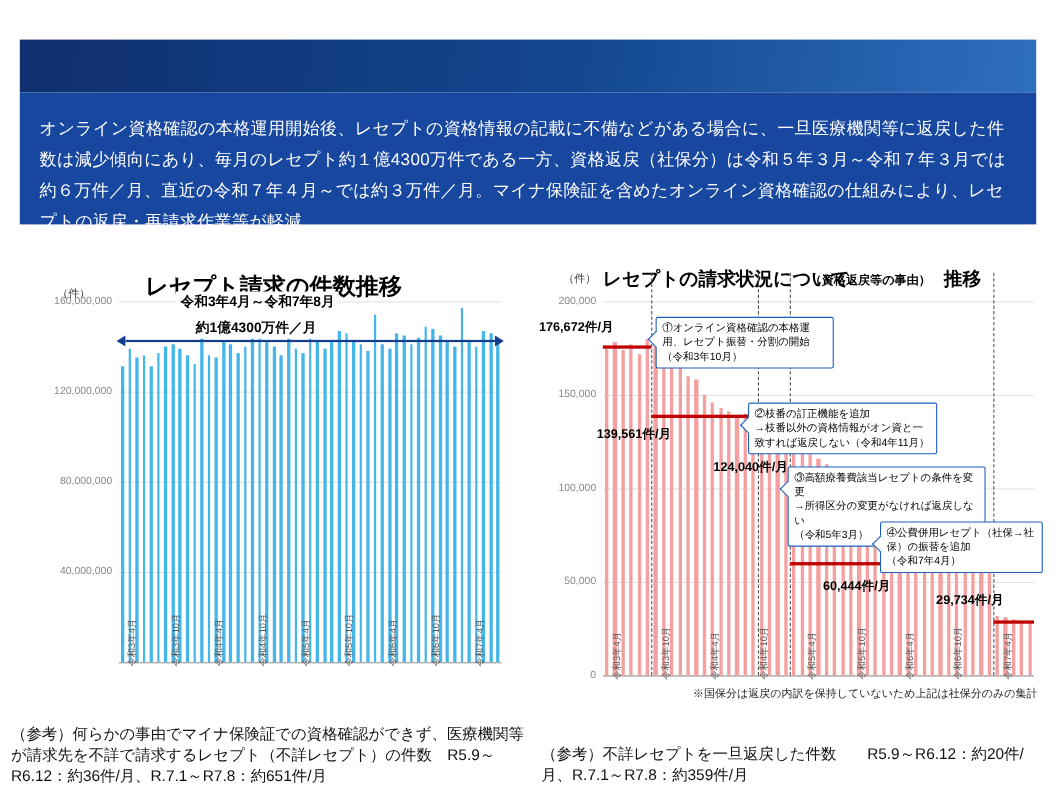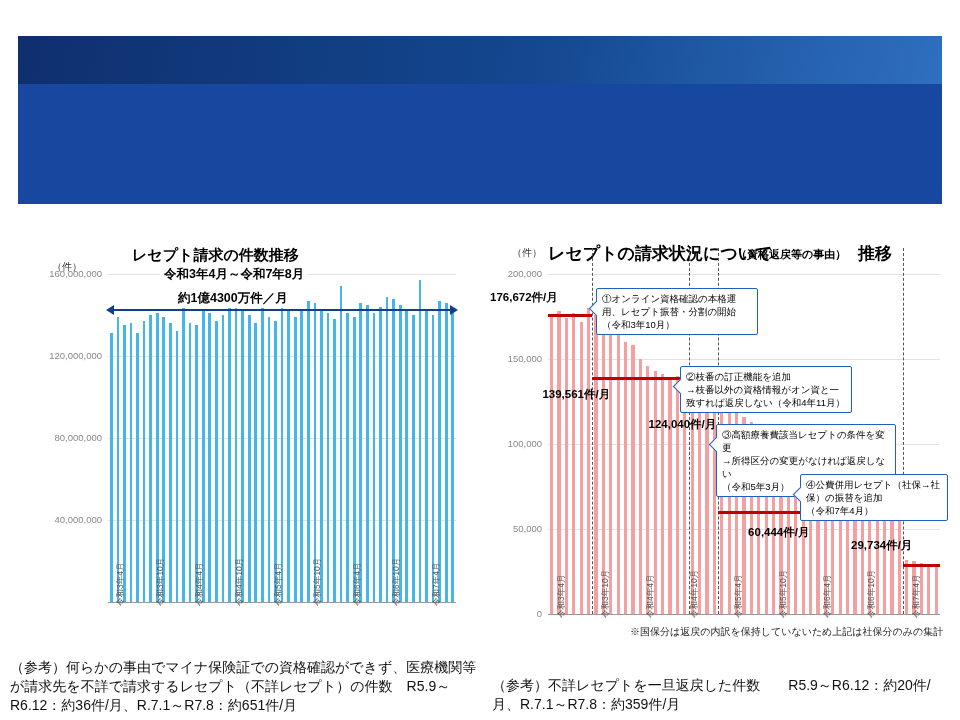--- a/index.html
+++ b/index.html
@@ -105,24 +105,25 @@
   #note-right-star{left:630px;top:622px;font-size:10px;color:#222;}
 </style>
 </head>
 <body>
 
 <div class="slide">
 
   <div class="header-bar"></div>
 
   <div class="summary-box"></div>
+  <div class="summary-text">オンライン資格確認の本格運用開始後、レセプトの資格情報の記載に不備などがある場合に、一旦医療機関等に返戻した件数は減少傾向にあり、毎月のレセプト約１億4300万件である一方、資格返戻（社保分）は令和５年３月～令和７年３月では約６万件／月、直近の令和７年４月～では約３万件／月。マイナ保険証を含めたオンライン資格確認の仕組みにより、レセプトの返戻・再請求作業等が軽減。</div>
 
 
   <div class="chart" id="left-chart">
-    <div class="chart-title" style="left:132px;top:10px;font-size:15px;">レセプト請求の件数推移</div>
+    <div class="chart-title" style="left:132px;top:10px;font-size:21px;">レセプト請求の件数推移</div>
     <div class="axis-unit" style="left:52px;top:24px;">（件）</div>
     <div id="left-plot">
         <div class="ytick-line" style="left:0px;top:0.0px;width:348px;"></div>
         <div class="ylabel" style="left:-106px;top:-6.0px;width:100px;">160,000,000</div>
         <div class="ytick-line" style="left:0px;top:82.0px;width:348px;"></div>
         <div class="ylabel" style="left:-106px;top:76.0px;width:100px;text-align:right;">120,000,000</div>
         <div class="ytick-line" style="left:0px;top:164.0px;width:348px;"></div>
         <div class="ylabel" style="left:-106px;top:158.0px;width:100px;">80,000,000</div>
         <div class="ytick-line" style="left:0px;top:246.0px;width:348px;"></div>
         <div class="ylabel" style="left:-106px;top:240.0px;width:100px;">40,000,000</div>

